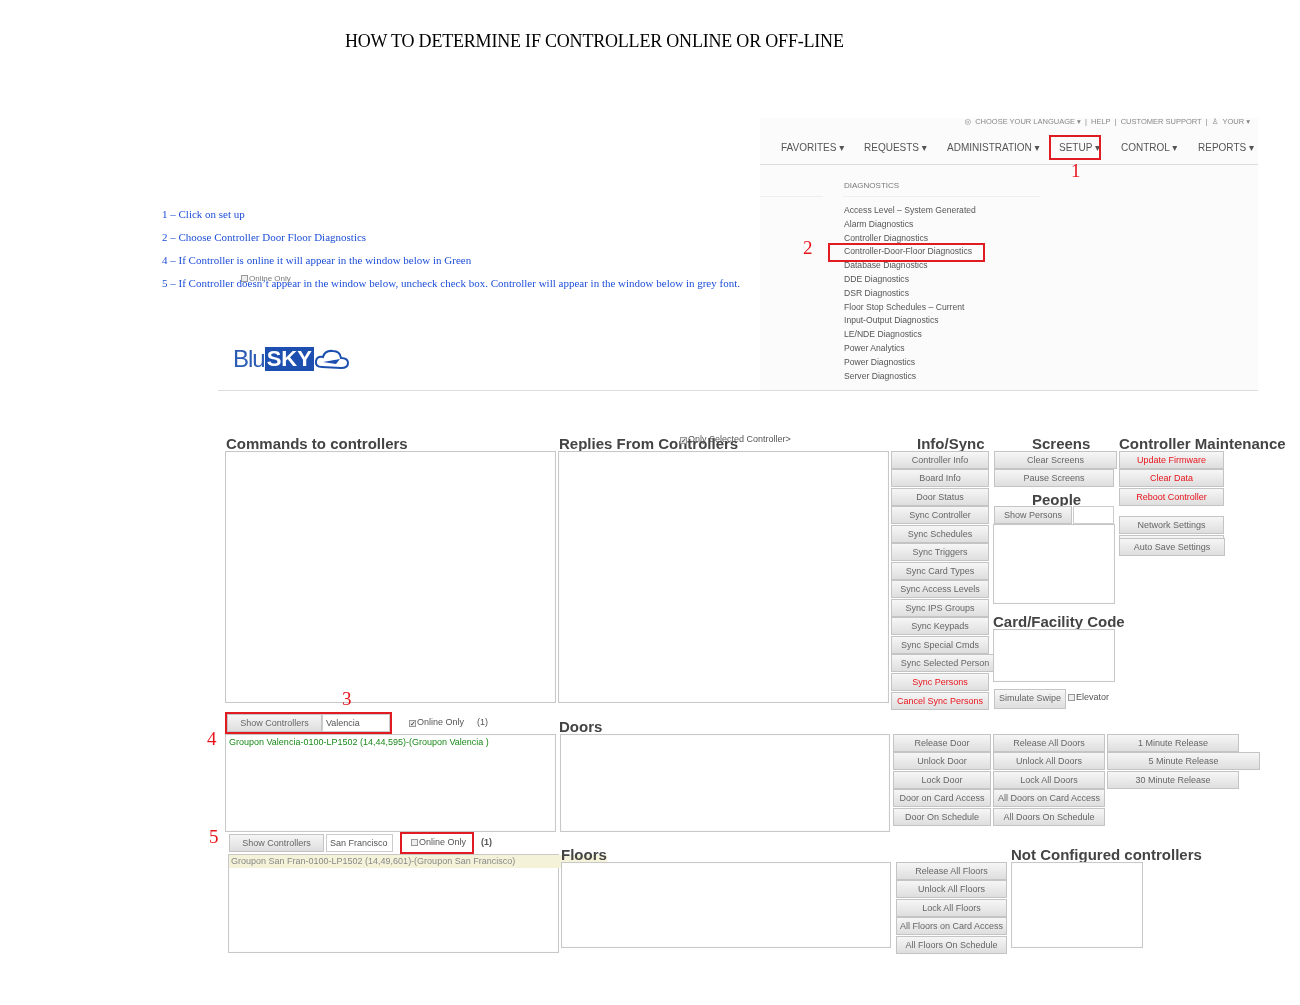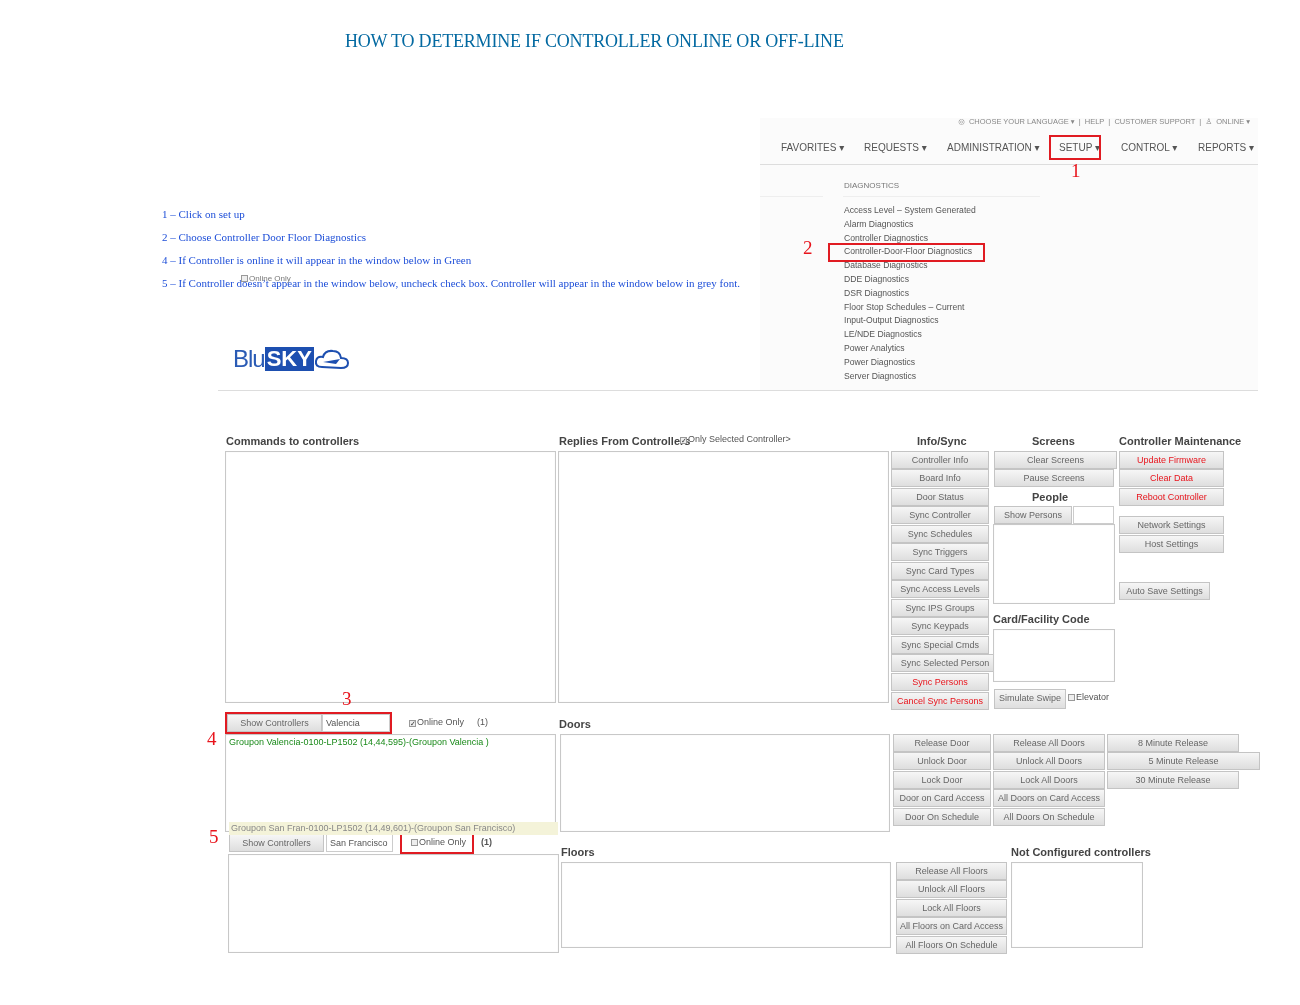--- a/index.html
+++ b/index.html
@@ -1,18 +1,18 @@
 <!DOCTYPE html>
 <html><head>
   <meta charset="utf-8">
   <style>
     * { box-sizing: border-box; margin: 0; padding: 0; }
     body { width: 1300px; height: 1005px; background: #ffffff; position: relative; overflow: hidden; font-family: "Liberation Sans", sans-serif; }
     .abs { position: absolute; }
-    .doc-title { left: 345px; top: 31px; font-family: "Liberation Serif", serif; font-size: 18px; color: #0369a1; white-space: nowrap; letter-spacing: -0.2px; }
+    .doc-title { left: 345px; top: 31px; font-family: "Liberation Serif", serif; font-size: 18px; color: #000000; white-space: nowrap; letter-spacing: -0.2px; }
     .step { font-family: "Liberation Serif", serif; font-size: 11px; color: #1d4ed8; white-space: nowrap; line-height: 23px; }
     .marker { font-family: "Liberation Serif", serif; font-size: 19px; color: #e8141c; }
     .redbox { position: absolute; border: 2px solid #e01b22; }
 
     
     .nav-panel { left: 760px; top: 118px; width: 498px; height: 272px; background: #fbfbfb; }
     .topbar { left: 760px; top: 117px; width: 490px; text-align: right; font-size: 7.5px; color: #888; white-space: nowrap; }
     .topbar span { margin-left: 2px; }
     .navbar { left: 760px; top: 135px; width: 498px; height: 30px; border-bottom: 1px solid #ddd; }
     .nav-item { position: absolute; top: 7px; font-size: 10px; color: #555; white-space: nowrap; }
@@ -22,21 +22,21 @@
     .dd-list { left: 844px; top: 204px; }
     .dd-item { font-size: 8.6px; color: #555; height: 13.8px; line-height: 13.8px; white-space: nowrap; }
 
     
     .logo { left: 233px; top: 345px; height: 28px; display: flex; align-items: center; }
     .logo-blu { font-size: 24px; color: #2a5bb5; letter-spacing: -1px; font-weight: normal; }
     .logo-sky { font-size: 22px; background: #1d4fb0; color: #fff; font-weight: bold; padding: 0 2px; line-height: 24px; letter-spacing: 0px; }
     .hrule { left: 218px; top: 390px; width: 1040px; height: 1px; background: #ddd; }
 
     
-    .label { font-size: 11px; color: #444; font-weight: bold; white-space: nowrap; }
+    .label { font-size: 15px; color: #444; font-weight: bold; white-space: nowrap; }
     .box { position: absolute; background: #fff; border: 1px solid #c8c8c8; box-shadow: inset 0 0 1px #ddd; }
     .btn { position: absolute; height: 18px; background: linear-gradient(#f6f6f6, #dedede); border: 1px solid #c4c4c4; font-size: 9px; color: #666; text-align: center; line-height: 16px; white-space: nowrap; overflow: hidden; }
     .btn.red { color: #e8141c; }
     .input { position: absolute; height: 18px; background: #fff; border: 1px solid #ccc; font-size: 9px; color: #555; line-height: 16px; padding-left: 3px; white-space: nowrap; }
     .cb { display: inline-block; width: 7px; height: 7px; border: 1px solid #999; background: #eee; vertical-align: -1px; margin-right: 1px; font-size: 7px; line-height: 6px; text-align: center; color: #333; }
     .small { font-size: 9px; color: #555; white-space: nowrap; }
     .green { color: #1a8a1a; font-size: 9px; white-space: nowrap; }
     .grey-row { position: absolute; background: #f4f3d9; font-size: 9px; color: #888; white-space: nowrap; height: 13px; line-height: 13px; padding-left: 2px; }
   </style>
 </head>
@@ -47,21 +47,21 @@
 <div class="abs nav-panel"></div>
 <div class="abs topbar">
   <span>◎</span>
   <span>CHOOSE YOUR LANGUAGE ▾</span>
   <span>|</span>
   <span>HELP</span>
   <span>|</span>
   <span>CUSTOMER SUPPORT</span>
   <span>|</span>
   <span>♙</span>
-  <span>ONLINE ▾</span>
+  <span>YOUR ▾</span>
 </div>
 <div class="abs navbar">
   <div class="nav-item" style="left:21px">FAVORITES ▾</div>
   <div class="nav-item" style="left:104px">REQUESTS ▾</div>
   <div class="nav-item" style="left:187px">ADMINISTRATION ▾</div>
   <div class="nav-item" style="left:299px">SETUP ▾</div>
   <div class="nav-item" style="left:361px">CONTROL ▾</div>
   <div class="nav-item" style="left:438px">REPORTS ▾</div>
 </div>
 <div class="redbox" style="left:1049px;top:135px;width:52px;height:25px"></div>
@@ -142,21 +142,21 @@
 <div class="box" style="left:993px;top:629px;width:122px;height:53px"></div>
 <div class="btn" style="left:994px;top:689px;width:72px;height:20px">Simulate Swipe</div>
 <div class="abs small" style="left:1068px;top:692px"><span class="cb"></span><span>Elevator</span></div>
 
 <div class="abs label" style="left:1119px;top:435px">Controller Maintenance</div>
 <div class="btn red" style="left:1119px;top:451px;width:105px">Update Firmware</div>
 <div class="btn red" style="left:1119px;top:469px;width:105px">Clear Data</div>
 <div class="btn red" style="left:1119px;top:488px;width:105px">Reboot Controller</div>
 <div class="btn" style="left:1119px;top:516px;width:105px">Network Settings</div>
 <div class="btn" style="left:1119px;top:535px;width:105px">Host Settings</div>
-<div class="btn" style="left:1119px;top:582px;width:91px">Auto Save Settings</div>
+<div class="btn" style="left:1119px;top:538px;width:106px">Auto Save Settings</div>
 
 <div class="abs marker" style="left:342px;top:688px">3</div>
 <div class="btn" style="left:227px;top:714px;width:95px">Show Controllers</div>
 <div class="input" style="left:322px;top:714px;width:68px">Valencia</div>
 <div class="redbox" style="left:225px;top:712px;width:167px;height:22px"></div>
 <div class="abs small" style="left:409px;top:717px"><span class="cb">✓</span><span>Online Only</span></div>
 <div class="abs small" style="left:477px;top:717px">(1)</div>
 <div class="abs marker" style="left:207px;top:728px">4</div>
 <div class="box" style="left:225px;top:734px;width:331px;height:98px"></div>
 <div class="abs green" style="left:229px;top:737px">Groupon Valencia-0100-LP1502 (14,44,595)-(Groupon Valencia )</div>
@@ -166,32 +166,32 @@
 <div class="btn" style="left:893px;top:734px;width:98px">Release Door</div>
 <div class="btn" style="left:893px;top:752px;width:98px">Unlock Door</div>
 <div class="btn" style="left:893px;top:771px;width:98px">Lock Door</div>
 <div class="btn" style="left:893px;top:789px;width:98px">Door on Card Access</div>
 <div class="btn" style="left:893px;top:808px;width:98px">Door On Schedule</div>
 <div class="btn" style="left:993px;top:734px;width:112px">Release All Doors</div>
 <div class="btn" style="left:993px;top:752px;width:112px">Unlock All Doors</div>
 <div class="btn" style="left:993px;top:771px;width:112px">Lock All Doors</div>
 <div class="btn" style="left:993px;top:789px;width:112px">All Doors on Card Access</div>
 <div class="btn" style="left:993px;top:808px;width:112px">All Doors On Schedule</div>
-<div class="btn" style="left:1107px;top:734px;width:132px">8 Minute Release</div>
+<div class="btn" style="left:1107px;top:734px;width:132px">1 Minute Release</div>
 <div class="btn" style="left:1107px;top:752px;width:153px">5 Minute Release</div>
 <div class="btn" style="left:1107px;top:771px;width:132px">30 Minute Release</div>
 
 <div class="abs marker" style="left:209px;top:826px">5</div>
 <div class="btn" style="left:229px;top:834px;width:95px">Show Controllers</div>
 <div class="input" style="left:326px;top:834px;width:67px">San Francisco</div>
 <div class="redbox" style="left:400px;top:832px;width:74px;height:22px"></div>
 <div class="abs small" style="left:411px;top:837px"><span class="cb"></span><span>Online Only</span></div>
 <div class="abs small" style="left:481px;top:837px;font-weight:bold">(1)</div>
 <div class="box" style="left:228px;top:854px;width:331px;height:99px"></div>
-<div class="grey-row" style="left:229px;top:822px;width:329px">Groupon San Fran-0100-LP1502 (14,49,601)-(Groupon San Francisco)</div>
+<div class="grey-row" style="left:229px;top:855px;width:378px">Groupon San Fran-0100-LP1502 (14,49,601)-(Groupon San Francisco)</div>
 
 <div class="abs label" style="left:561px;top:846px">Floors</div>
 <div class="box" style="left:561px;top:862px;width:330px;height:86px"></div>
 <div class="btn" style="left:896px;top:862px;width:111px">Release All Floors</div>
 <div class="btn" style="left:896px;top:880px;width:111px">Unlock All Floors</div>
 <div class="btn" style="left:896px;top:899px;width:111px">Lock All Floors</div>
 <div class="btn" style="left:896px;top:917px;width:111px">All Floors on Card Access</div>
 <div class="btn" style="left:896px;top:936px;width:111px">All Floors On Schedule</div>
 
 <div class="abs label" style="left:1011px;top:846px">Not Configured controllers</div>

